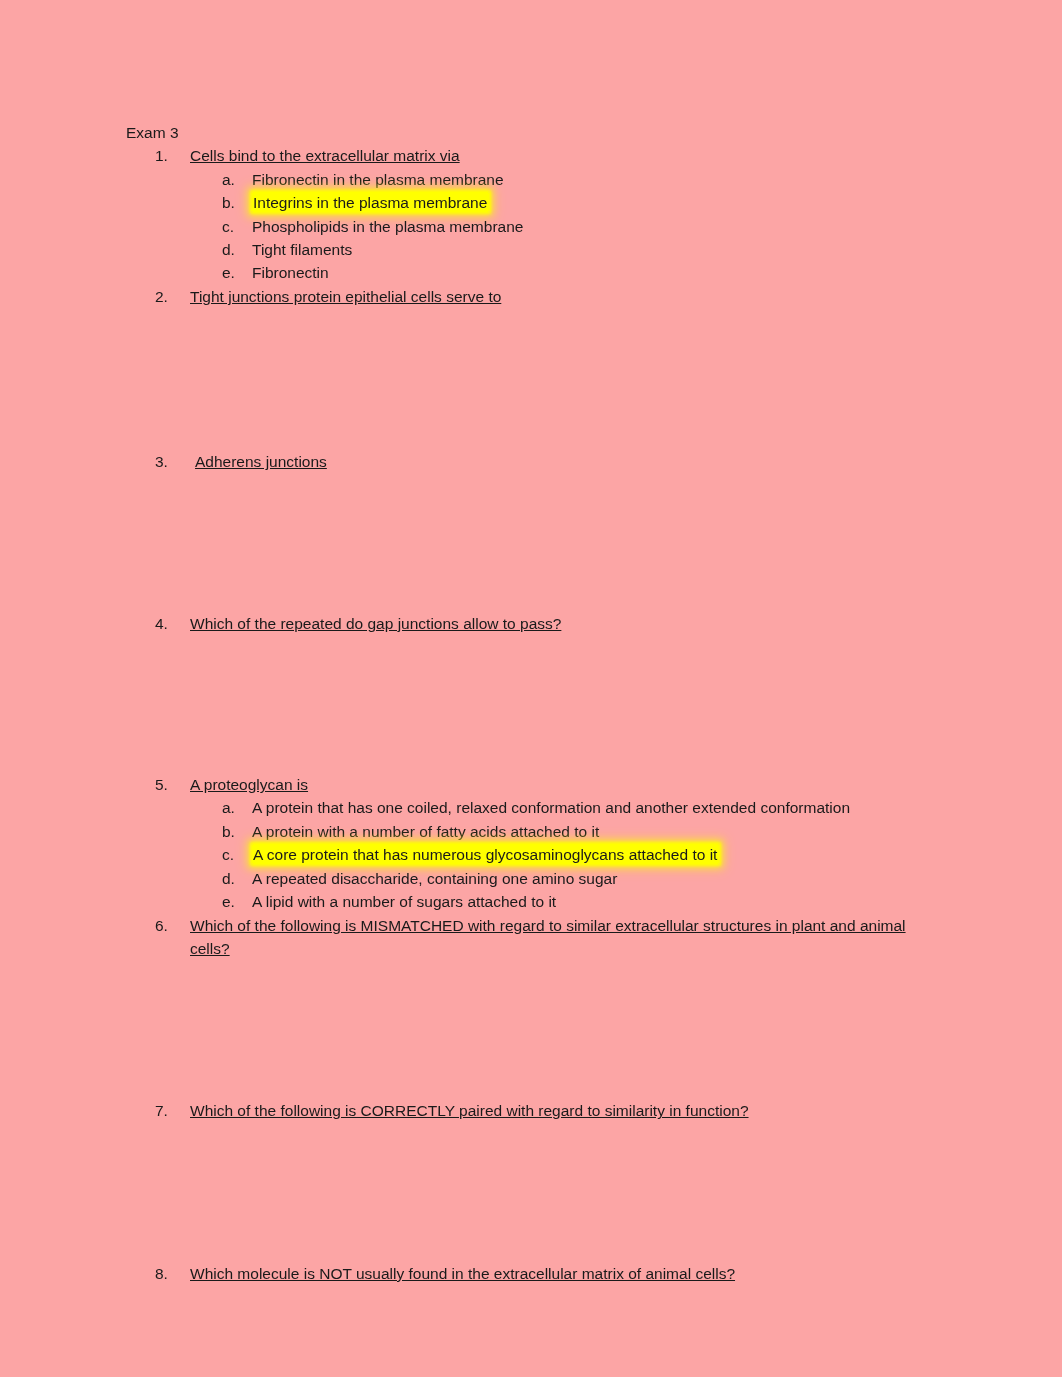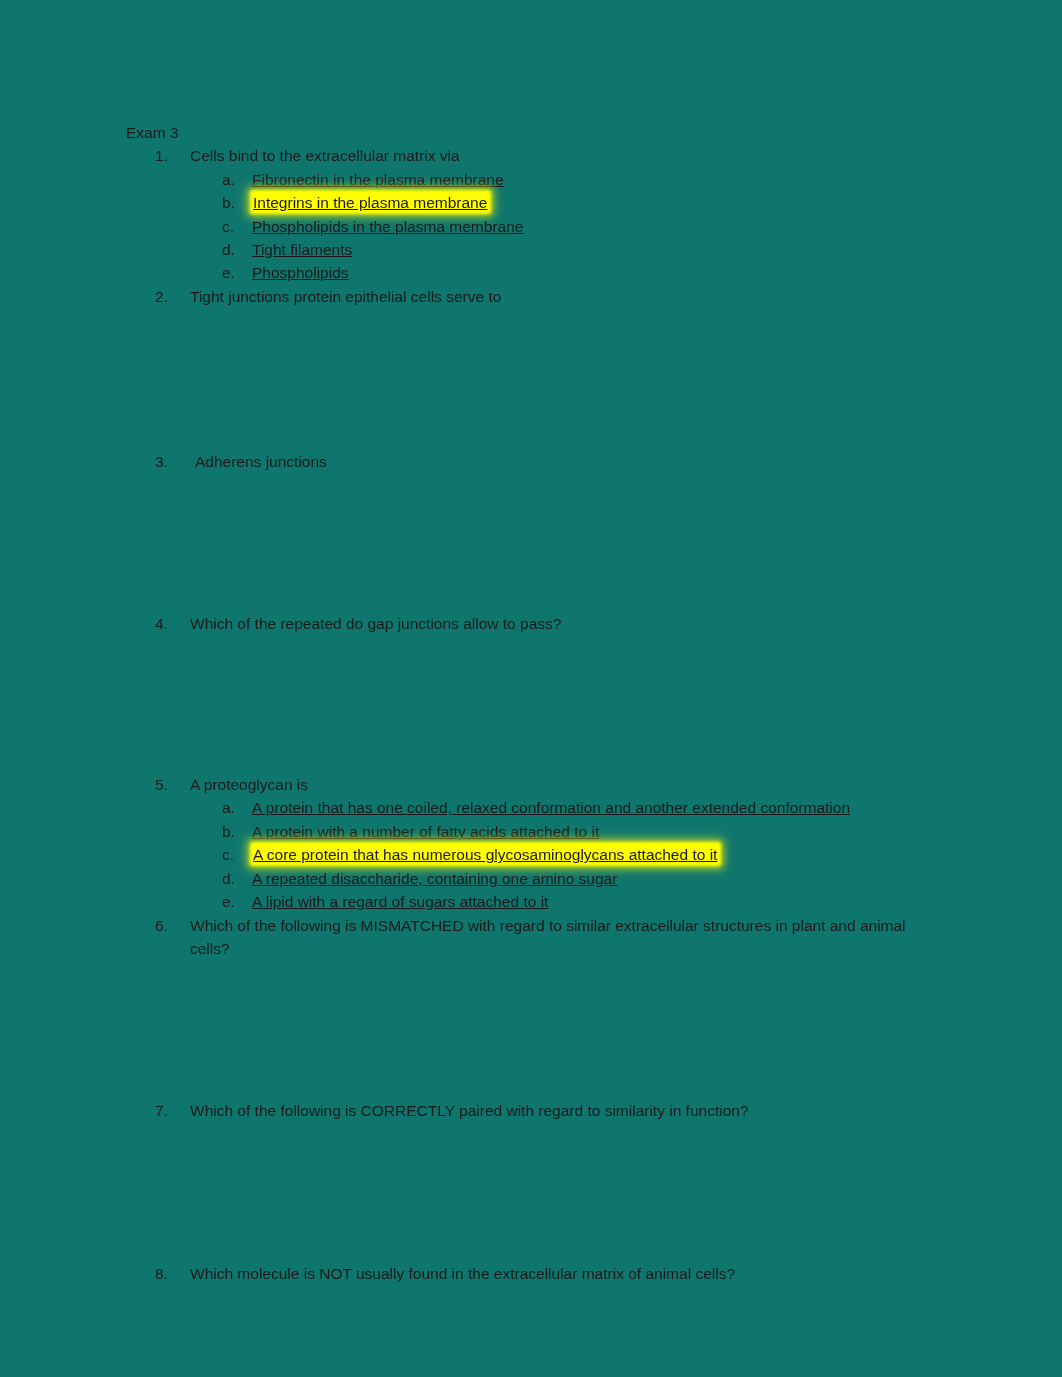--- a/index.html
+++ b/index.html
@@ -6,21 +6,21 @@
   html, body {
     margin: 0;
     padding: 0;
     background: #ffffff;
   }
 
   .page {
     position: relative;
     width: 1062px;
     height: 1377px;
-    background: #0f766e;
+    background: #fca5a5;
     overflow: hidden;
     font-family: "Liberation Sans", "DejaVu Sans", sans-serif;
     color: #1a1a1a;
     -webkit-font-smoothing: antialiased;
   }
 
   .doc-body {
     position: absolute;
     left: 126px;
     top: 121px;
@@ -55,20 +55,21 @@
     width: 30px;
     text-align: left;
     font-size: 15.5px;
     line-height: 23.4px;
     color: #1a1a1a;
   }
 
   .question > .q-text {
     display: block;
     color: #1a1a1a;
+    text-decoration: underline;
   }
 
   
   .question.extra-indent > .q-text {
     padding-left: 5px;
   }
 
   
   .answer-gap {
     display: block;
@@ -93,21 +94,20 @@
     left: 32px;
     top: 0;
     width: 26px;
     font-size: 15.5px;
     line-height: 23.4px;
     color: #1a1a1a;
   }
 
   .option > .opt-text {
     color: #1a1a1a;
-    text-decoration: underline;
   }
 
   
   .option.highlighted > .opt-text {
     background-color: #ffff00;
     box-shadow:
       0 0 3px 2px rgba(255, 255, 0, 0.95),
       0 0 7px 4px rgba(255, 255, 0, 0.55),
       0 0 12px 6px rgba(255, 255, 0, 0.28);
     padding: 2px 2px 1px 1px;
@@ -125,21 +125,21 @@
 
     <ol class="question-list">
         <li class="question">
           <span class="marker">1.</span>
           <span class="q-text">Cells bind to the extracellular matrix via</span>
           <ol class="option-list">
             <li class="option"><span class="marker">a.</span><span class="opt-text">Fibronectin in the plasma membrane</span></li>
             <li class="option highlighted"><span class="marker">b.</span><span class="opt-text">Integrins in the plasma membrane</span></li>
             <li class="option"><span class="marker">c.</span><span class="opt-text">Phospholipids in the plasma membrane</span></li>
             <li class="option"><span class="marker">d.</span><span class="opt-text">Tight filaments</span></li>
-            <li class="option"><span class="marker">e.</span><span class="opt-text">Phospholipids</span></li>
+            <li class="option"><span class="marker">e.</span><span class="opt-text">Fibronectin</span></li>
           </ol>
         </li>
         <li class="question">
           <span class="marker">2.</span>
           <span class="q-text">Tight junctions protein epithelial cells serve to</span>
           <span class="answer-gap" style="height: 142px;"></span>
         </li>
         <li class="question extra-indent">
           <span class="marker">3.</span>
           <span class="q-text">Adherens junctions</span>
@@ -151,21 +151,21 @@
           <span class="answer-gap" style="height: 138px;"></span>
         </li>
         <li class="question">
           <span class="marker">5.</span>
           <span class="q-text">A proteoglycan is</span>
           <ol class="option-list">
             <li class="option"><span class="marker">a.</span><span class="opt-text">A protein that has one coiled, relaxed conformation and another extended conformation</span></li>
             <li class="option"><span class="marker">b.</span><span class="opt-text">A protein with a number of fatty acids attached to it</span></li>
             <li class="option highlighted"><span class="marker">c.</span><span class="opt-text">A core protein that has numerous glycosaminoglycans attached to it</span></li>
             <li class="option"><span class="marker">d.</span><span class="opt-text">A repeated disaccharide, containing one amino sugar</span></li>
-            <li class="option"><span class="marker">e.</span><span class="opt-text">A lipid with a regard of sugars attached to it</span></li>
+            <li class="option"><span class="marker">e.</span><span class="opt-text">A lipid with a number of sugars attached to it</span></li>
           </ol>
         </li>
         <li class="question">
           <span class="marker">6.</span>
           <span class="q-text">Which of the following is MISMATCHED with regard to similar extracellular structures in plant and animal cells?</span>
           <span class="answer-gap" style="height: 139px;"></span>
         </li>
         <li class="question">
           <span class="marker">7.</span>
           <span class="q-text">Which of the following is CORRECTLY paired with regard to similarity in function?</span>

